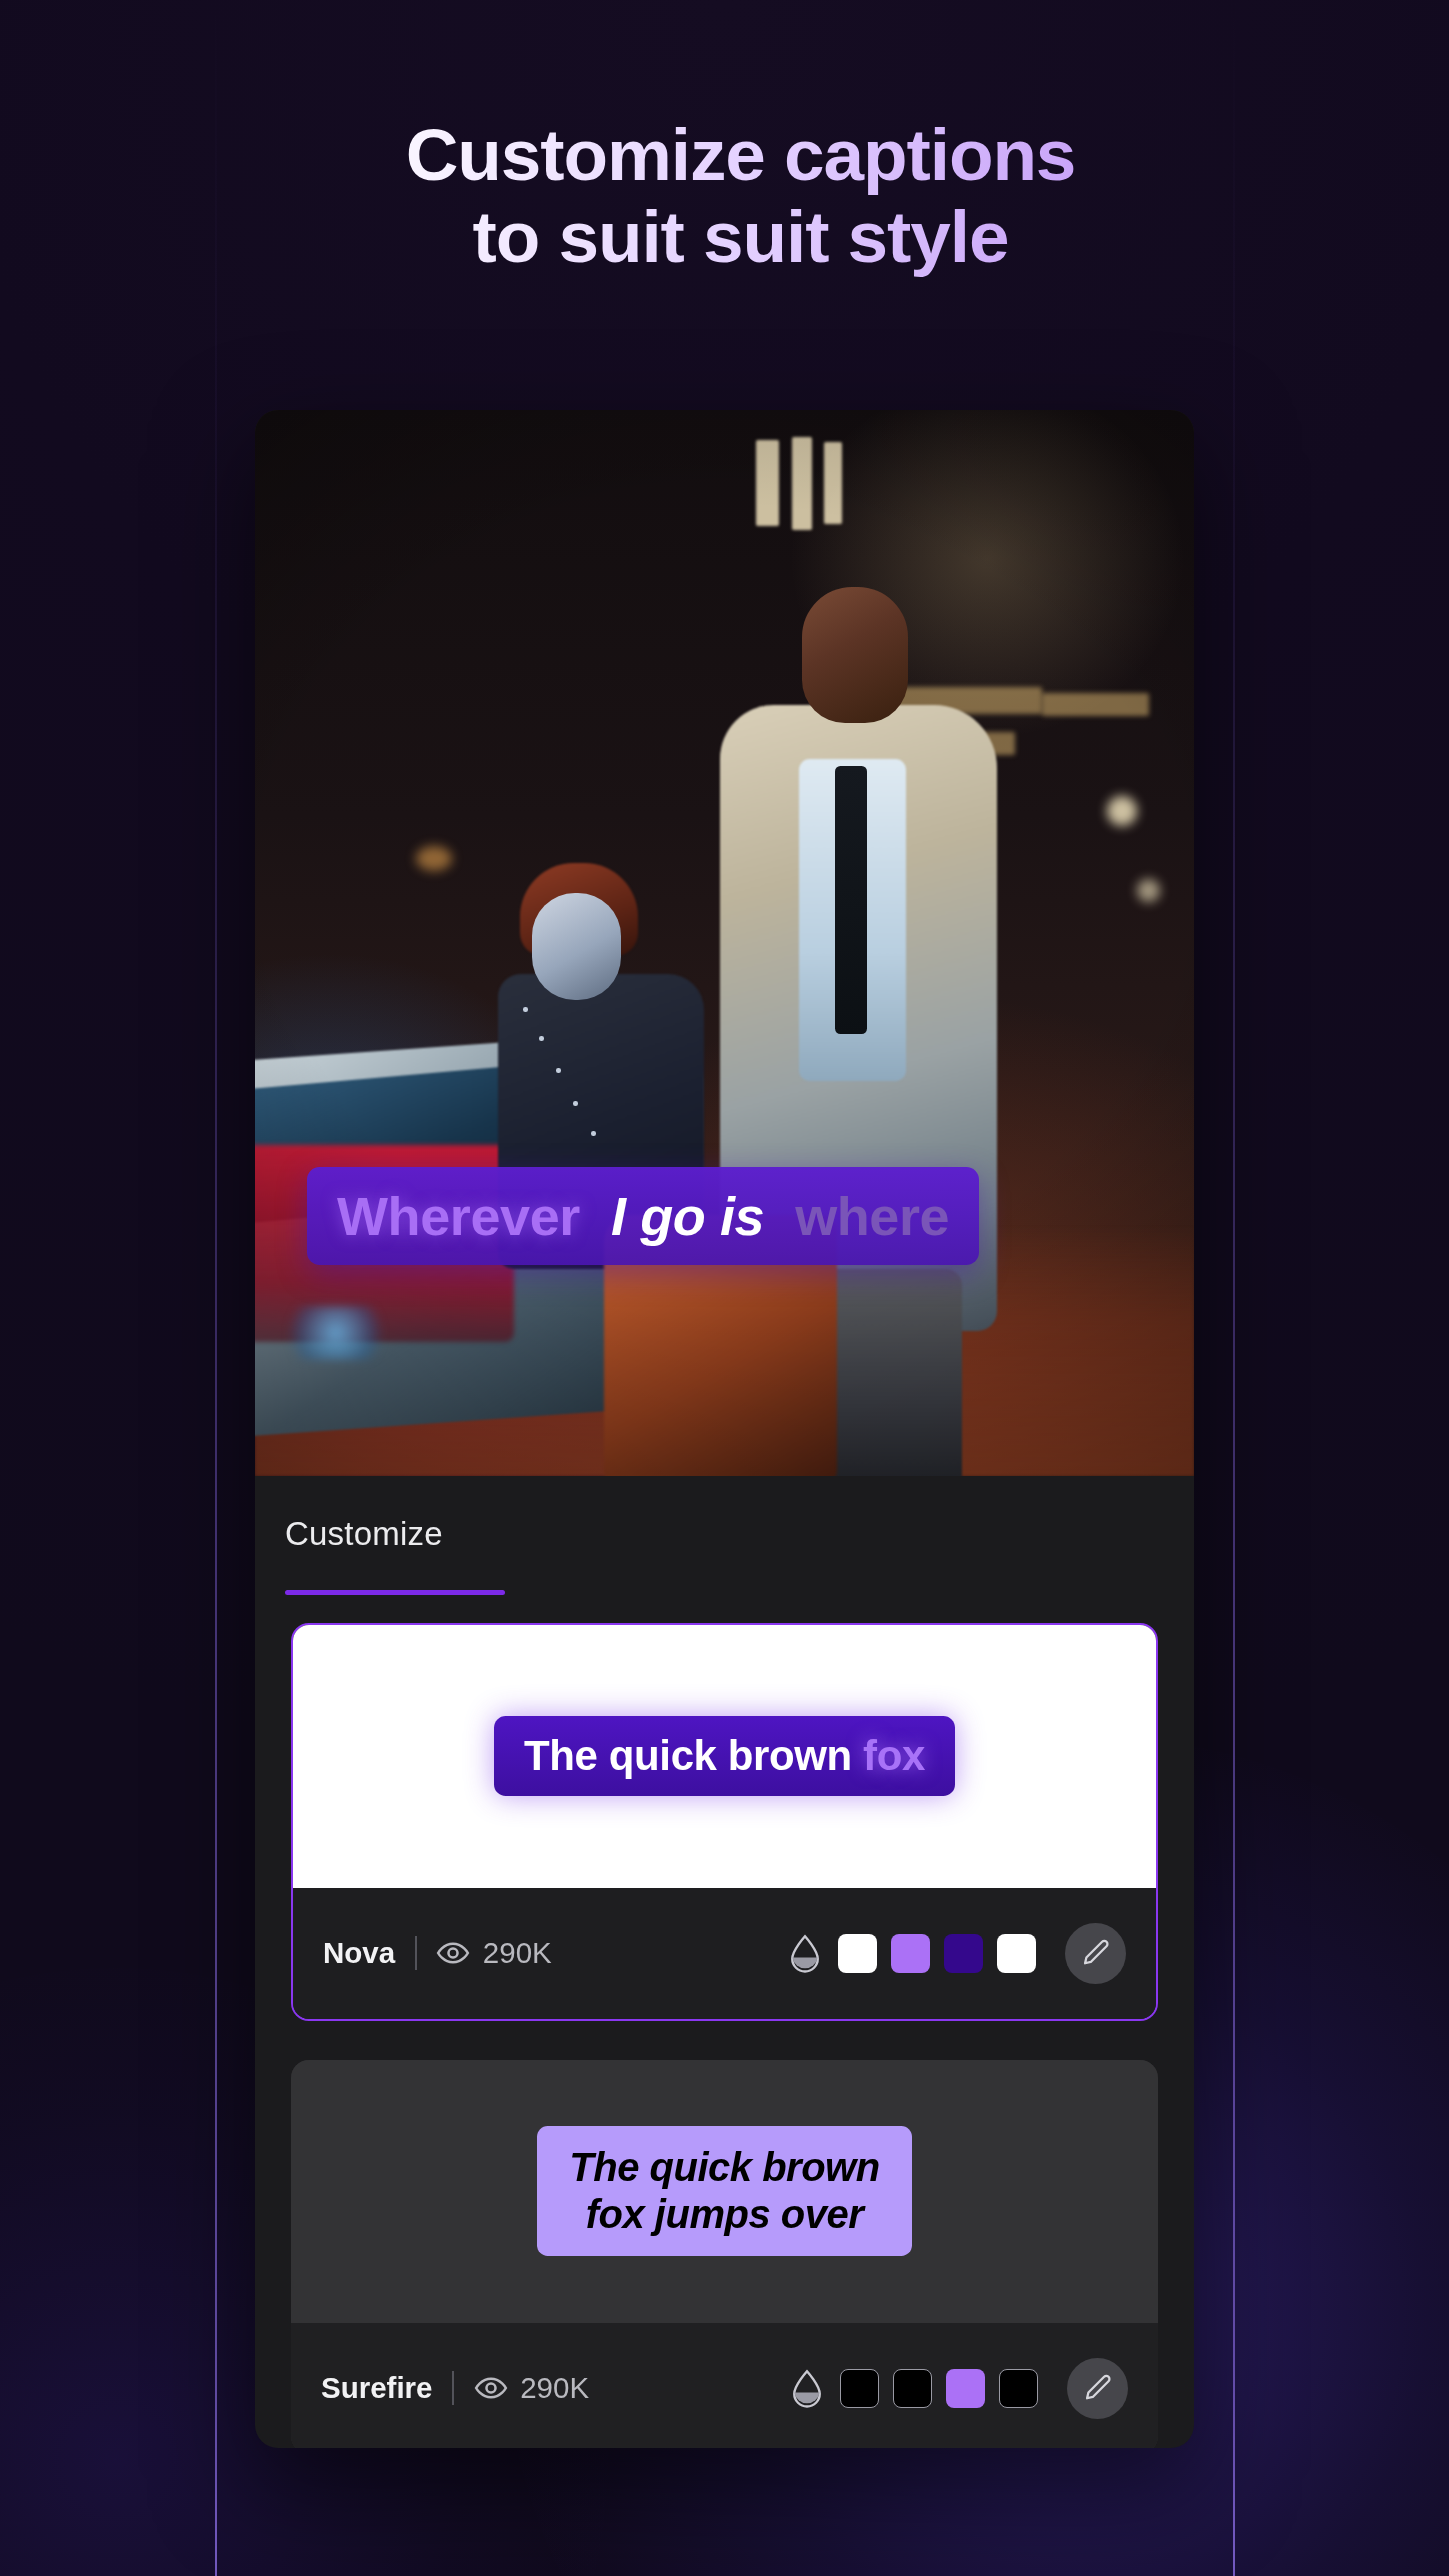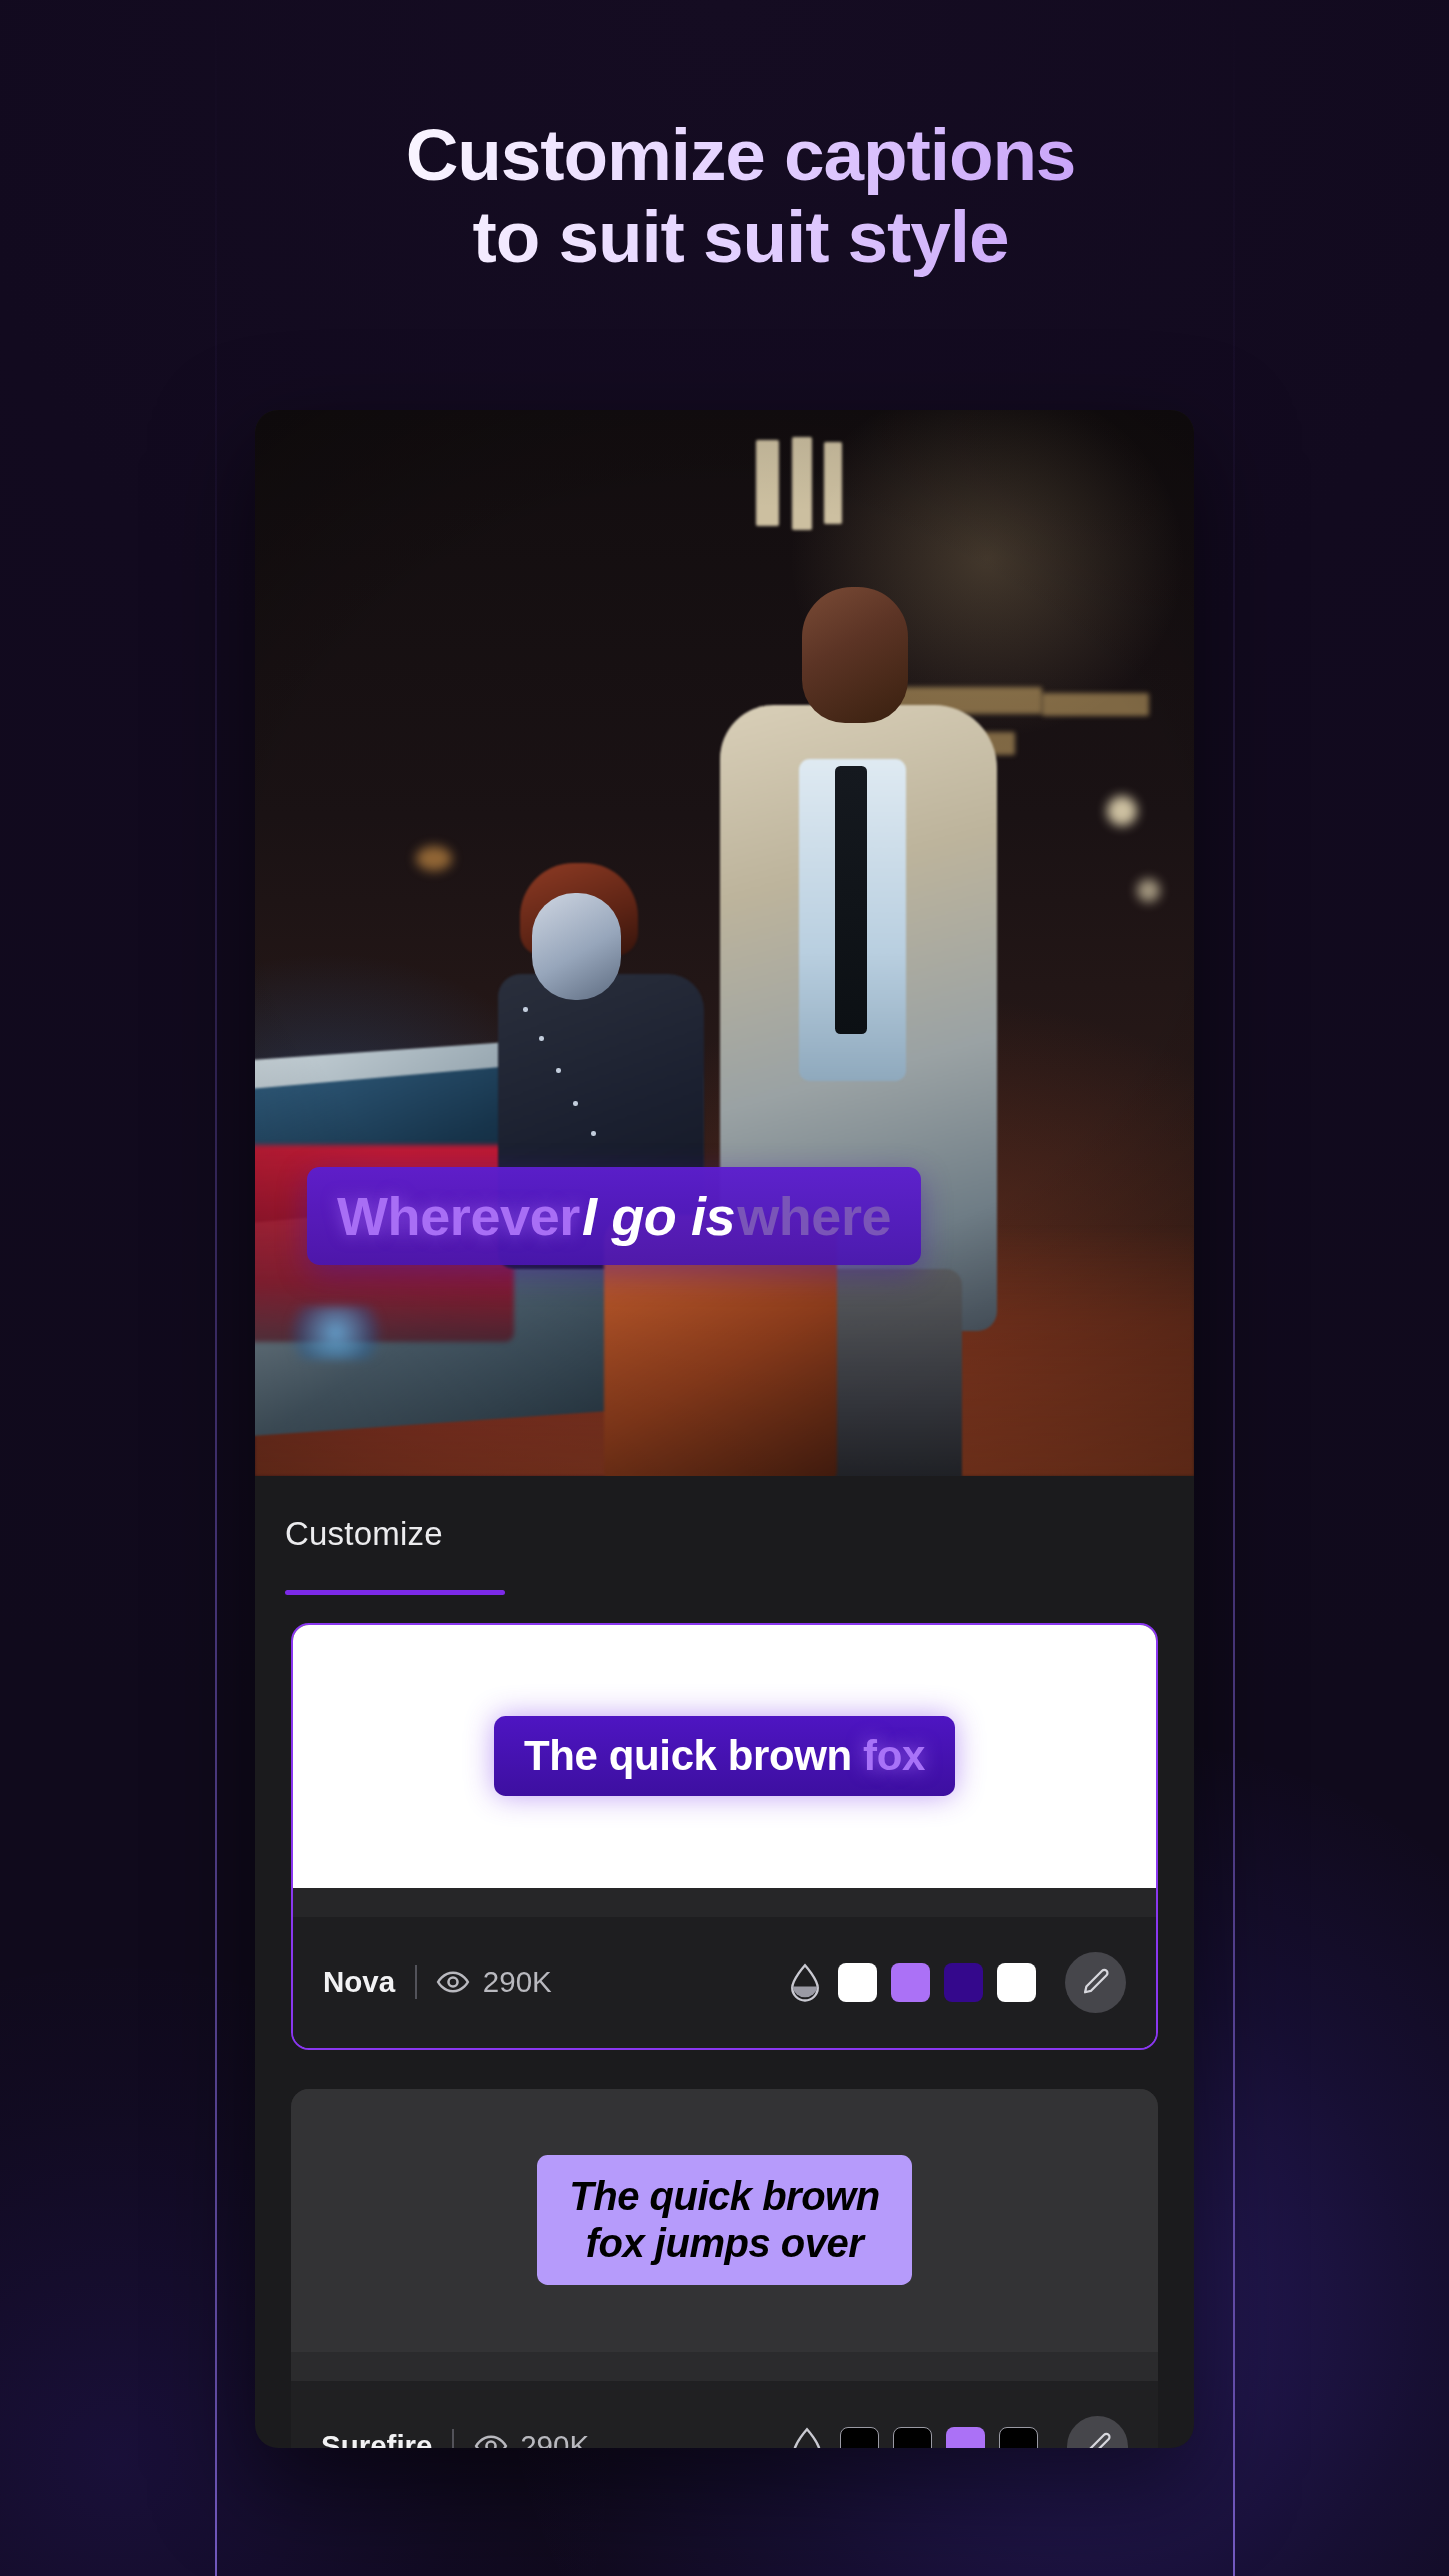--- a/index.html
+++ b/index.html
@@ -173,21 +173,21 @@
 
   
   .caption-bar{
     position:absolute; left:52px; top:757px;
     width:auto; padding:18px 30px;
     border-radius:12.5px;
     background:linear-gradient(180deg, rgba(92,30,206,.97) 0%, rgba(74,22,176,.95) 100%);
     box-shadow:0 9px 30px rgba(70,20,170,.45);
     white-space:nowrap;
     font-size:54px; font-weight:700; letter-spacing:-0.4px;
-    display:flex; align-items:baseline; gap:2px;
+    display:flex; align-items:baseline; gap:31px;
   }
   .cap-hi{ color:#a86ef5; text-shadow:0 0 16px rgba(168,110,245,.55); }
   .cap-wt{ color:#ffffff;font-style:italic; }
   .cap-dim{ color:#7a55b8; }
 
   
   .tabs{ position:relative; height:136px; background:#1b1b1d; }
   .tab{
     position:absolute; left:30px; top:39px;
     font-size:33px; color:#ececee; letter-spacing:0.2px;
@@ -236,21 +236,20 @@
     font-size:40px; font-weight:700; font-style:italic;
     line-height:1.17; text-align:center; letter-spacing:-0.5px;
   }
 
   
   .card-meta{
     height:131px;
     display:flex; align-items:center; justify-content:space-between;
     padding:0 30px;
     background:#202022;
-    margin-top:29px;
   }
   .card.selected .card-meta{ background:#1e1e20; }
   .meta-left{ display:flex; align-items:center; gap:19.7px; }
   .meta-name{ font-size:29.5px; font-weight:700; color:#f2f2f4; }
   .meta-div{ width:1.8px; height:34px; background:#53535a; }
   .eye-wrap{ display:flex; align-items:center; gap:12.5px; }
   .eye-icon{ width:34px; height:34px; display:block; }
   .meta-views{ font-size:29.5px; color:#b9b9bf; }
 
   .meta-right{ display:flex; align-items:center; gap:14.3px; }

